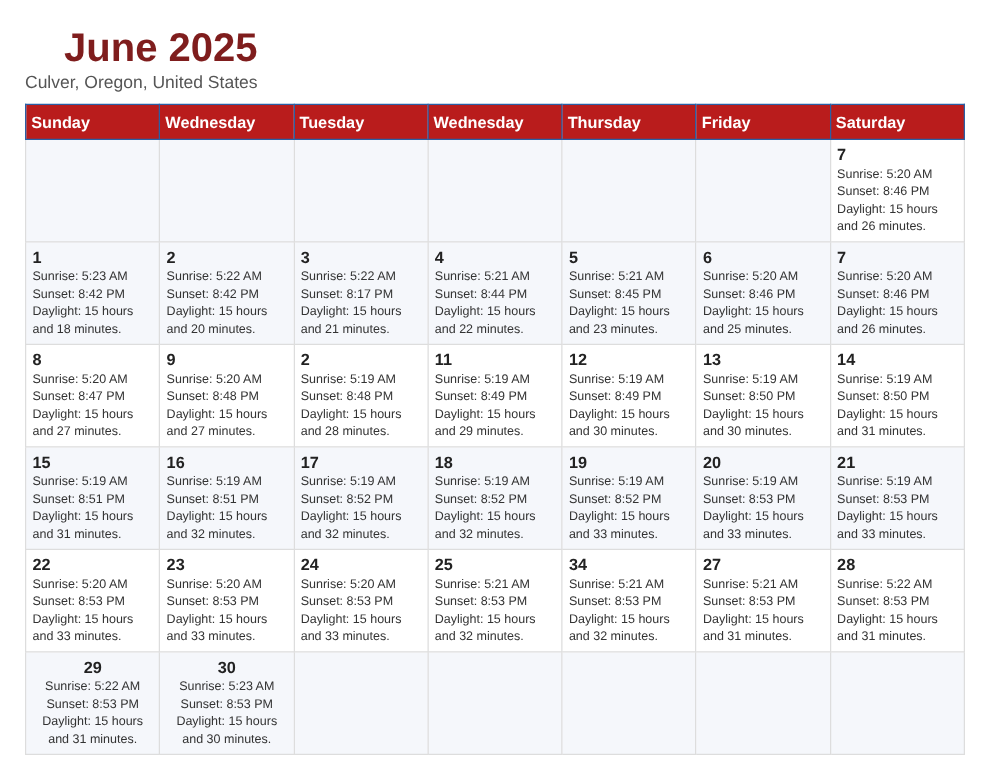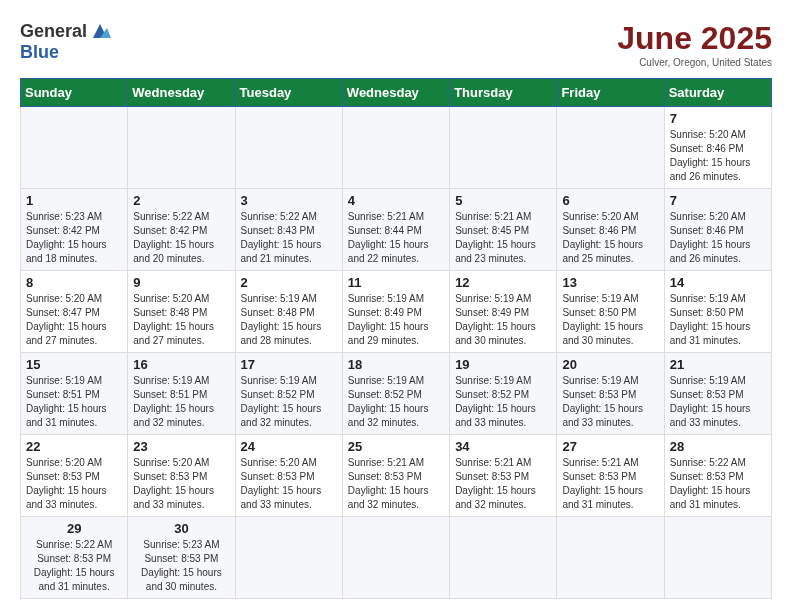--- a/index.html
+++ b/index.html
@@ -42,30 +42,30 @@
     }
     .title-section {
       text-align: right;
     }
     .month-title {
       font-size: 32px;
       font-weight: bold;
       color: #7f1d1d;
     }
     .location {
-      font-size: 10px;
+      font-size: 14px;
       color: #555;
     }
     .calendar {
       width: 100%;
       border-collapse: collapse;
       font-size: 11px;
     }
     .calendar th {
-      background-color: #15803d;
+      background-color: #b91c1c;
       color: #fff;
       padding: 6px 4px;
       text-align: left;
       font-size: 13px;
       font-weight: bold;
       border: 1px solid #2a5fa5;
     }
     .calendar td {
       border: 1px solid #ddd;
       vertical-align: top;
@@ -94,30 +94,20 @@
     }
     .last-row td {
       height: 70px;
       text-align: center;
     }
   </style>
 </head>
 <body>
 
 <div class="header-section">
-  <div class="logo">
-    <div class="logo-text">
-      <span class="logo-general">General</span>
-      <svg class="logo-icon" viewBox="0 0 22 22">
-        <polygon points="4,18 11,4 18,18" fill="#2a5fa5"></polygon>
-        <polygon points="11,18 18,8 22,18" fill="#4a9fd4"></polygon>
-      </svg>
-    </div>
-    <span class="logo-blue">Blue</span>
-  </div>
   <div class="title-section">
     <div class="month-title">June 2025</div>
     <div class="location">Culver, Oregon, United States</div>
   </div>
 </div>
 
 <table class="calendar">
   <thead>
     <tr>
       <th>Sunday</th>
@@ -163,21 +153,21 @@
             <div>Sunrise: 5:22 AM</div>
             <div>Sunset: 8:42 PM</div>
             <div>Daylight: 15 hours</div>
             <div>and 20 minutes.</div>
           </div>
         </td>
         <td>
           <span class="day-num">3</span>
           <div class="day-info">
             <div>Sunrise: 5:22 AM</div>
-            <div>Sunset: 8:43 PM</div>
+            <div>Sunset: 8:17 PM</div>
             <div>Daylight: 15 hours</div>
             <div>and 21 minutes.</div>
           </div>
         </td>
         <td>
           <span class="day-num">4</span>
           <div class="day-info">
             <div>Sunrise: 5:21 AM</div>
             <div>Sunset: 8:44 PM</div>
             <div>Daylight: 15 hours</div>

